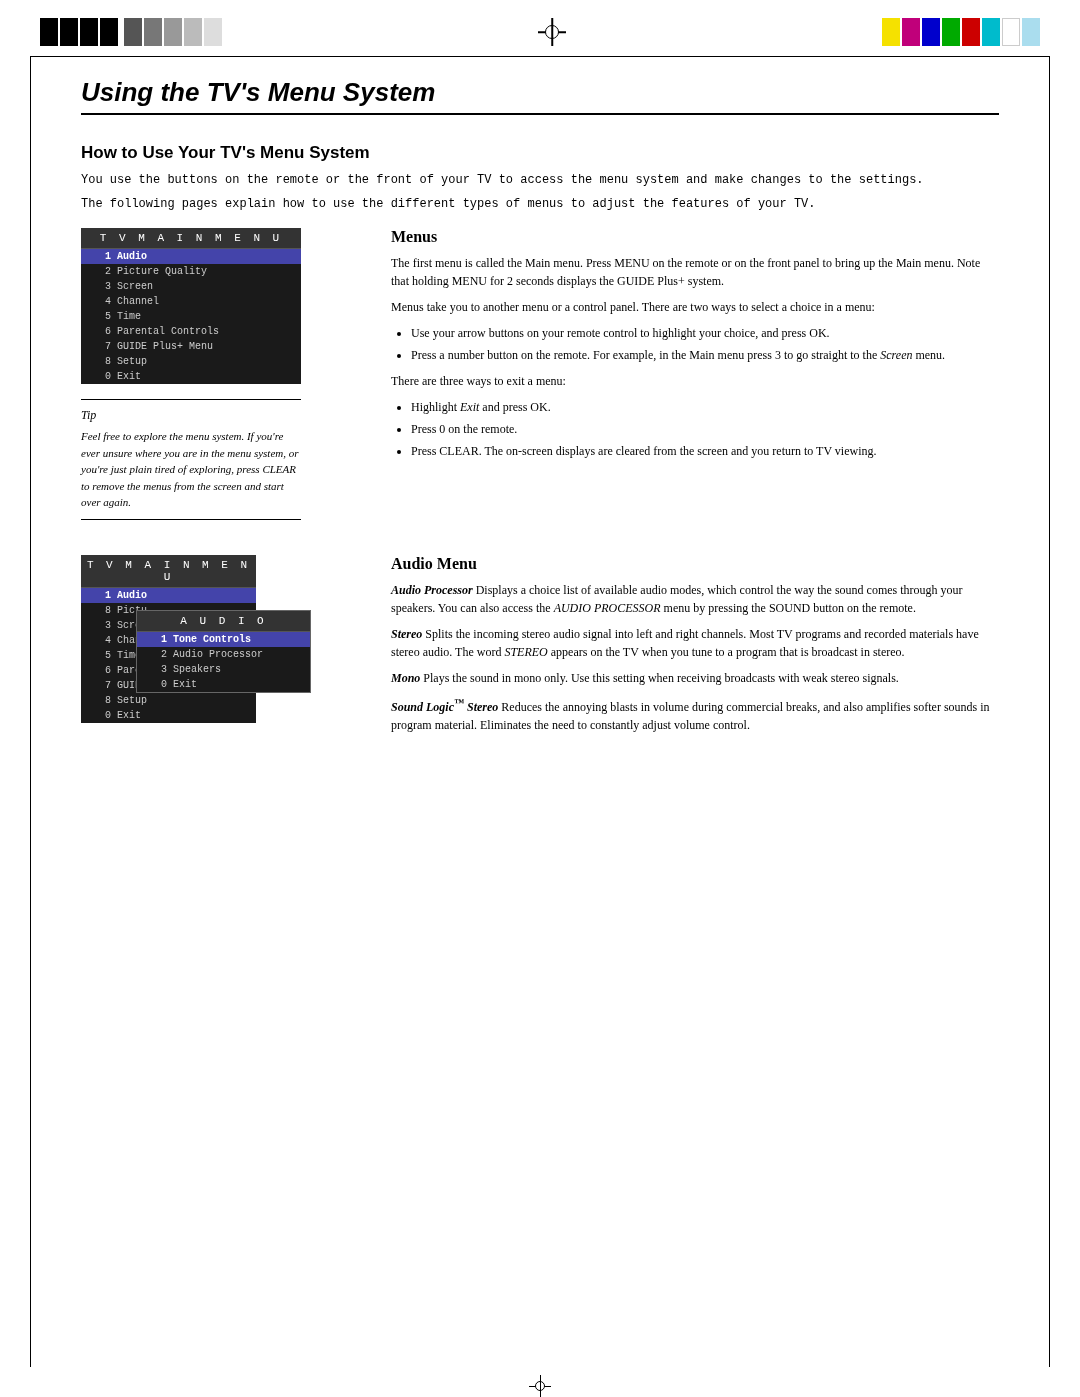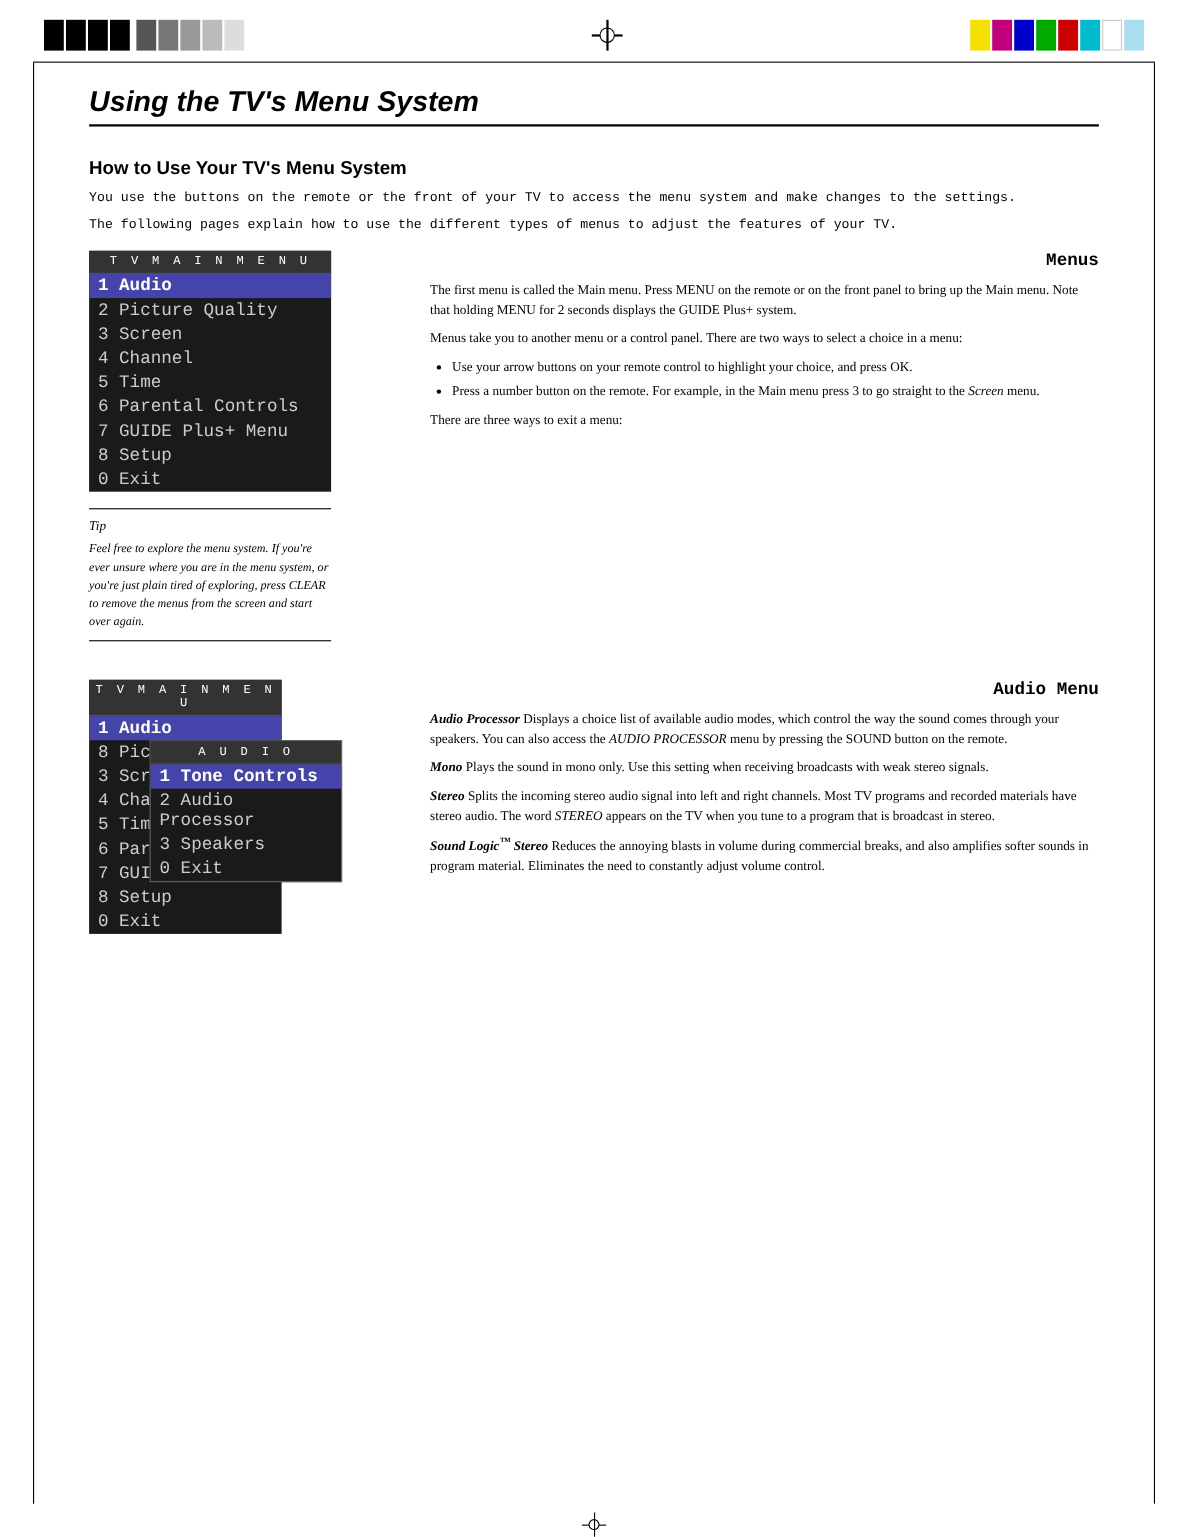--- a/index.html
+++ b/index.html
@@ -188,23 +188,23 @@
       text-align: center;
       padding: 4px 0;
       font-size: 11px;
       letter-spacing: 3px;
       color: #fff;
       border-bottom: 1px solid #555;
       font-family: Liberation Mono, monospace;
     }
 
     .tv-menu-item {
-      padding: 2px 8px;
+      padding: 2px 24px;
       color: #ccc;
-      font-size: 16px;
+      font-size: 10px;
     }
 
     .tv-menu-item.highlighted {
       background: #4444aa;
       color: #fff;
       font-weight: bold;
     }
 
     
     .tip-divider {
@@ -227,25 +227,24 @@
     }
 
     .tip-divider-bottom {
       border-bottom: 1px solid #000;
       margin: 8px 0 15px 0;
       width: 220px;
     }
 
     
     .section-title {
-      font-family: Liberation Mono, monospace;
+      font-family: Liberation Serif, serif;
       font-size: 16px;
       font-weight: 700;
       margin-bottom: 8px;
-      text-align: right;
     }
 
     .section-text {
       font-size: 12px;
       line-height: 1.5;
       margin-bottom: 8px;
     }
 
     .bullet-list {
       margin-left: 20px;
@@ -435,20 +434,25 @@
 
       <div class="right-col">
         <h3 class="section-title">Menus</h3>
         <p class="section-text">The first menu is called the Main menu. Press MENU on the remote or on the front panel to bring up the Main menu. Note that holding MENU for 2 seconds displays the GUIDE Plus+ system.</p>
         <p class="section-text">Menus take you to another menu or a control panel. There are two ways to select a choice in a menu:</p>
         <ul class="bullet-list">
           <li>Use your arrow buttons on your remote control to highlight your choice, and press OK.</li>
           <li>Press a number button on the remote. For example, in the Main menu press 3 to go straight to the <em>Screen</em> menu.</li>
         </ul>
         <p class="section-text">There are three ways to exit a menu:</p>
+        <ul class="bullet-list">
+          <li>Highlight <em>Exit</em> and press OK.</li>
+          <li>Press 0 on the remote.</li>
+          <li>Press CLEAR. The on-screen displays are cleared from the screen and you return to TV viewing.</li>
+        </ul>
       </div>
     </div>
 
     <div class="audio-section">
       <div class="audio-two-col">
 
         <div class="audio-left">
           <div class="menu-overlay-wrapper">
 
             <div class="menu-box-back">
@@ -470,22 +474,22 @@
               <div class="tv-menu-item">2 Audio Processor</div>
               <div class="tv-menu-item">3 Speakers</div>
               <div class="tv-menu-item">0 Exit</div>
             </div>
           </div>
         </div>
 
         <div class="audio-right">
           <h3 class="section-title">Audio Menu</h3>
           <p class="section-text"><span class="bold-italic">Audio Processor</span>  <span>Displays a choice list of available audio modes, which control the way the sound comes through your speakers. You can also access the <em>AUDIO PROCESSOR</em> menu by pressing the SOUND button on the remote.</span></p>
+          <p class="section-text"><span class="bold-italic">Stereo</span>  <span>Splits the incoming stereo audio signal into left and right channels. Most TV programs and recorded materials have stereo audio. The word <em>STEREO</em> appears on the TV when you tune to a program that is broadcast in stereo.</span></p>
           <p class="section-text"><span class="bold-italic">Mono</span>  <span>Plays the sound in mono only. Use this setting when receiving broadcasts with weak stereo signals.</span></p>
-          <p class="section-text"><span class="bold-italic">Stereo</span>  <span>Splits the incoming stereo audio signal into left and right channels. Most TV programs and recorded materials have stereo audio. The word <em>STEREO</em> appears on the TV when you tune to a program that is broadcast in stereo.</span></p>
           <p class="section-text"><span class="bold-italic">Sound Logic<sup>™</sup> Stereo</span>  <span>Reduces the annoying blasts in volume during commercial breaks, and also amplifies softer sounds in program material. Eliminates the need to constantly adjust volume control.</span></p>
         </div>
       </div>
     </div>
 
   </div>
 </div>
 
 <div class="bottom-crosshair">
   <div class="crosshair-sm">

